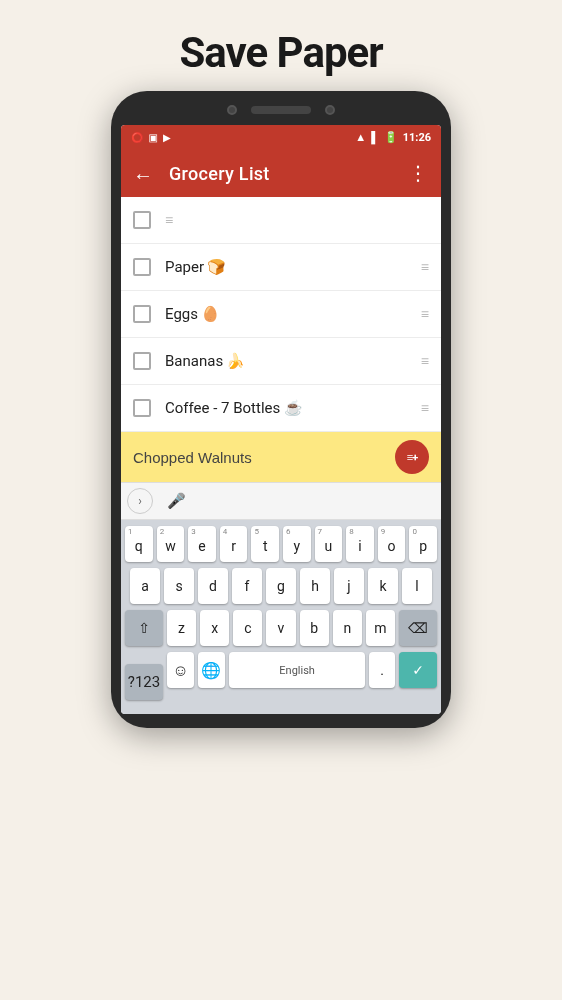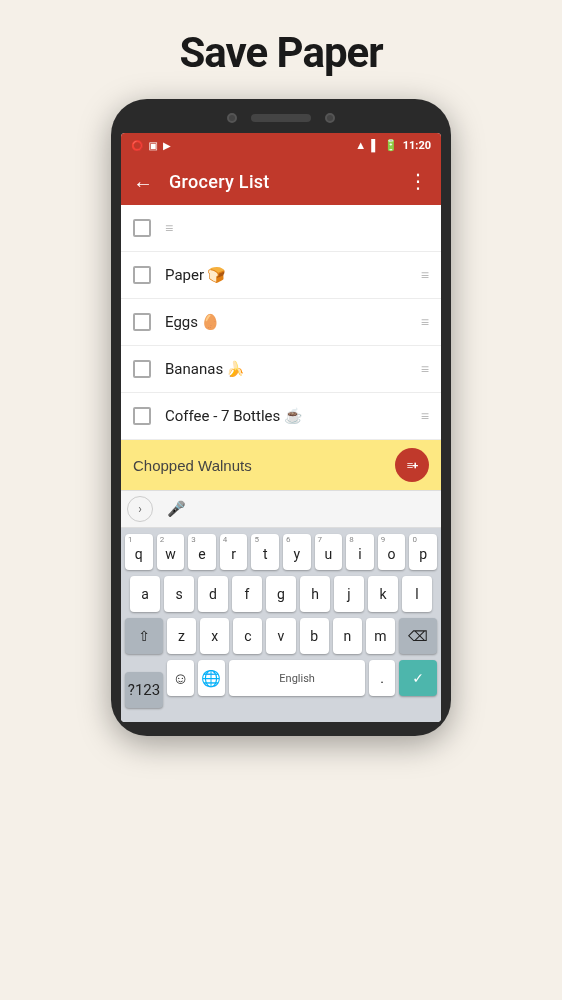--- a/index.html
+++ b/index.html
@@ -11,21 +11,21 @@
       align-items: center;
       width: 562px;
       min-height: 1000px;
       font-family: 'Roboto', Arial, sans-serif;
     }
 
     .page-title {
       font-size: 42px;
       font-weight: 700;
       color: #1a1a1a;
-      margin: 28px 0 22px;
+      margin: 28px 0 14px;
       letter-spacing: -1px;
     }
 
     .phone-frame {
       width: 340px;
       background: #2a2a2a;
       border-radius: 36px;
       padding: 14px 10px;
       box-shadow: 0 8px 32px rgba(0,0,0,0.35);
       position: relative;
@@ -353,21 +353,21 @@
     <div class="status-bar">
       <div class="status-left">
         <span class="status-icon">⭕</span>
         <span class="status-icon">▣</span>
         <span class="status-icon">▶</span>
       </div>
       <div class="status-right">
         <span>▲</span>
         <span>▌</span>
         <span>🔋</span>
-        <span>11:20</span>
+        <span>11:26</span>
       </div>
     </div>
 
     <div class="app-bar">
       <span class="app-bar-back">←</span>
       <span class="app-bar-title">Grocery List</span>
       <span class="app-bar-menu">⋮</span>
     </div>
 
     <div class="list-container">

